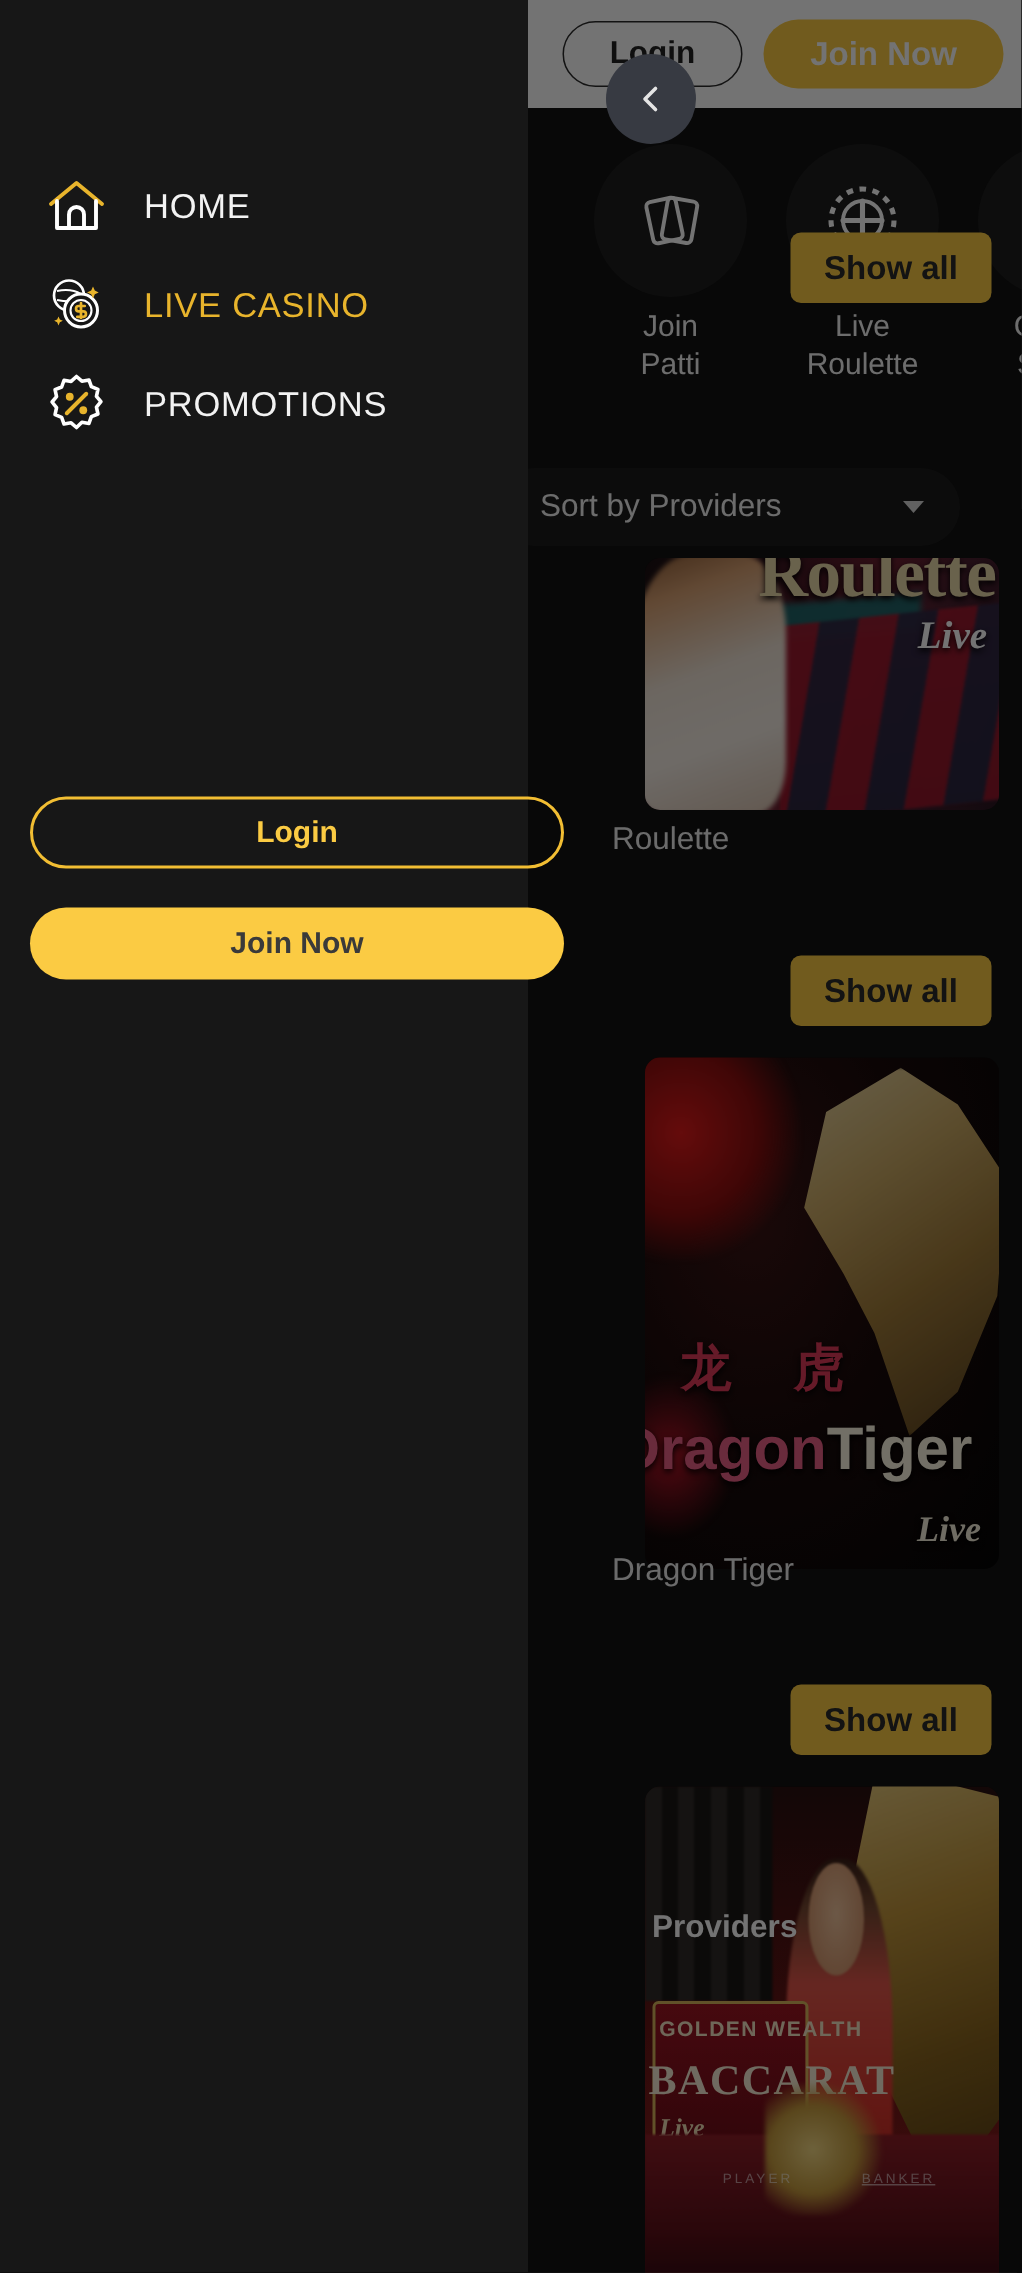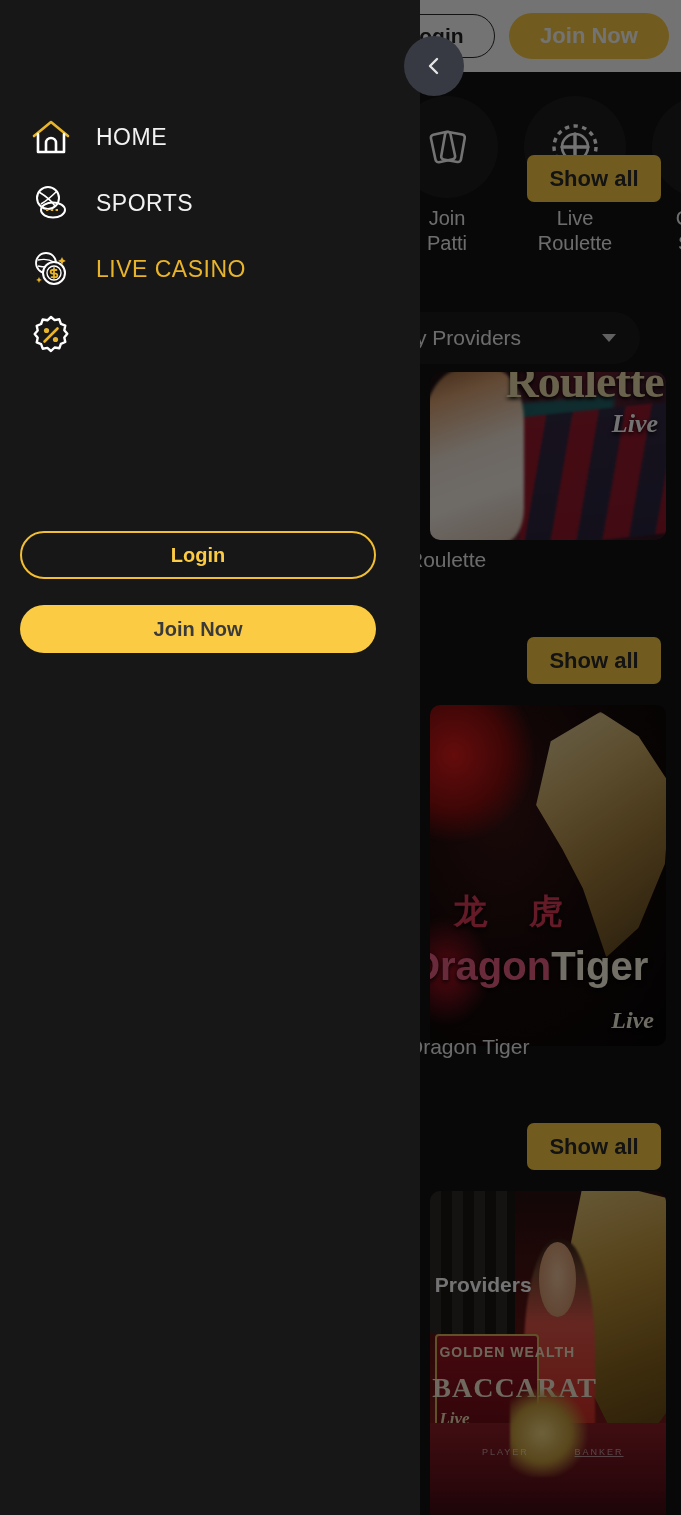--- a/index.html
+++ b/index.html
@@ -194,21 +194,21 @@
     filter:blur(1.3px);
   }
   .bc-text{ position:absolute; left:22%; bottom:22%; color:rgba(255,255,255,.55); font-size:9px; letter-spacing:2px; }
   .bc-text2{ position:absolute; right:18%; bottom:22%; color:rgba(255,255,255,.55); font-size:9px; letter-spacing:2px;text-decoration:underline; }
 
   
   .dim{ position:absolute; inset:0; background:rgba(0,0,0,.55); }
 
   
   .drawer{
-    position:absolute; left:0; top:0; width:420px; height:1515px;
+    position:absolute; left:0; top:0; width:352px; height:1515px;
     background:#171717; z-index:20;
   }
   .nav{ position:absolute; left:0; top:104px; width:420px; }
   .nav-item{
     display:flex; align-items:center; height:66px; padding-left:28px; gap:22px;
   }
   .nav-icon{ width:46px; height:46px; flex:0 0 46px; display:flex; align-items:center; justify-content:center; }
   .nav-label{ font-size:23px; letter-spacing:.5px; color:#f2f2f2; }
   .nav-item.active .nav-label{ color:#E8B42C; }
 
@@ -354,31 +354,20 @@
         <span class="nav-icon">
           <svg width="44" height="44" viewBox="0 0 44 44" fill="none">
             <path d="M5 21L22 7l17 14" stroke="#E8B42C" stroke-width="2.6" stroke-linecap="round" stroke-linejoin="round"></path>
             <path d="M9 19v18h26V19" stroke="#ffffff" stroke-width="2.6" stroke-linecap="round" stroke-linejoin="round"></path>
             <path d="M17 37V28a5 5 0 0110 0v9" stroke="#ffffff" stroke-width="2.6" stroke-linejoin="round"></path>
           </svg>
         </span>
         <span class="nav-label">HOME</span>
       </div>
 
-      <div class="nav-item">
-        <span class="nav-icon">
-          <svg width="44" height="44" viewBox="0 0 44 44" fill="none">
-            <circle cx="19" cy="17" r="11" stroke="#ffffff" stroke-width="2"></circle>
-            <path d="M10 11c5 3 12 8 16 14M28 10c-4 4-9 9-16 13" stroke="#ffffff" stroke-width="1.5"></path>
-            <ellipse cx="24" cy="29" rx="12" ry="7.5" stroke="#ffffff" stroke-width="2"></ellipse>
-            <path d="M17 29h14" stroke="#E8B42C" stroke-width="2" stroke-dasharray="2.4 2.4"></path>
-          </svg>
-        </span>
-        <span class="nav-label">SPORTS</span>
-      </div>
 
       <div class="nav-item active">
         <span class="nav-icon">
           <svg width="44" height="44" viewBox="0 0 44 44" fill="none">
             <circle cx="17" cy="16" r="10" stroke="#ffffff" stroke-width="1.8"></circle>
             <path d="M9 13c5-1 11-1 16 2M9 19c5 1 11 2 16-1" stroke="#ffffff" stroke-width="1.3"></path>
             <circle cx="25" cy="26" r="11" stroke="#ffffff" stroke-width="2" fill="#171717"></circle>
             <circle cx="25" cy="26" r="7" stroke="#ffffff" stroke-width="1.4"></circle>
             <path d="M25 21v10M27.5 23h-4a1.8 1.8 0 000 3.6h3a1.8 1.8 0 010 3.6h-4" stroke="#E8B42C" stroke-width="1.8" stroke-linecap="round"></path>
             <path d="M33 10l1.2 2.6L36.8 14l-2.6 1.2L33 18l-1.2-2.8L29 14l2.8-1.4z" fill="#E8B42C"></path>
@@ -391,20 +380,21 @@
 
       <div class="nav-item">
         <span class="nav-icon">
           <svg width="44" height="44" viewBox="0 0 44 44" fill="none">
             <path d="M22 4l3.6 3.1 4.7-.8 1.6 4.5 4.4 1.8-1 4.6 3 3.6-3 3.6 1 4.6-4.4 1.8-1.6 4.5-4.7-.8L22 38l-3.6-3.1-4.7.8-1.6-4.5-4.4-1.8 1-4.6L5.7 21l3-3.6-1-4.6 4.4-1.8 1.6-4.5 4.7.8z" stroke="#ffffff" stroke-width="2.4" stroke-linejoin="round"></path>
             <circle cx="17.5" cy="17.5" r="2.6" fill="#E8B42C"></circle>
             <circle cx="26.5" cy="26.5" r="2.6" fill="#E8B42C"></circle>
             <path d="M28.5 15.5l-13 13" stroke="#E8B42C" stroke-width="2.6" stroke-linecap="round"></path>
           </svg>
         </span>
+        <span class="nav-label">PROMOTIONS</span>
       </div>
 
     </div>
 
     <div class="side-actions">
       <div class="btn-login">Login</div>
       <div class="btn-join">Join Now</div>
     </div>
 
   </div>

